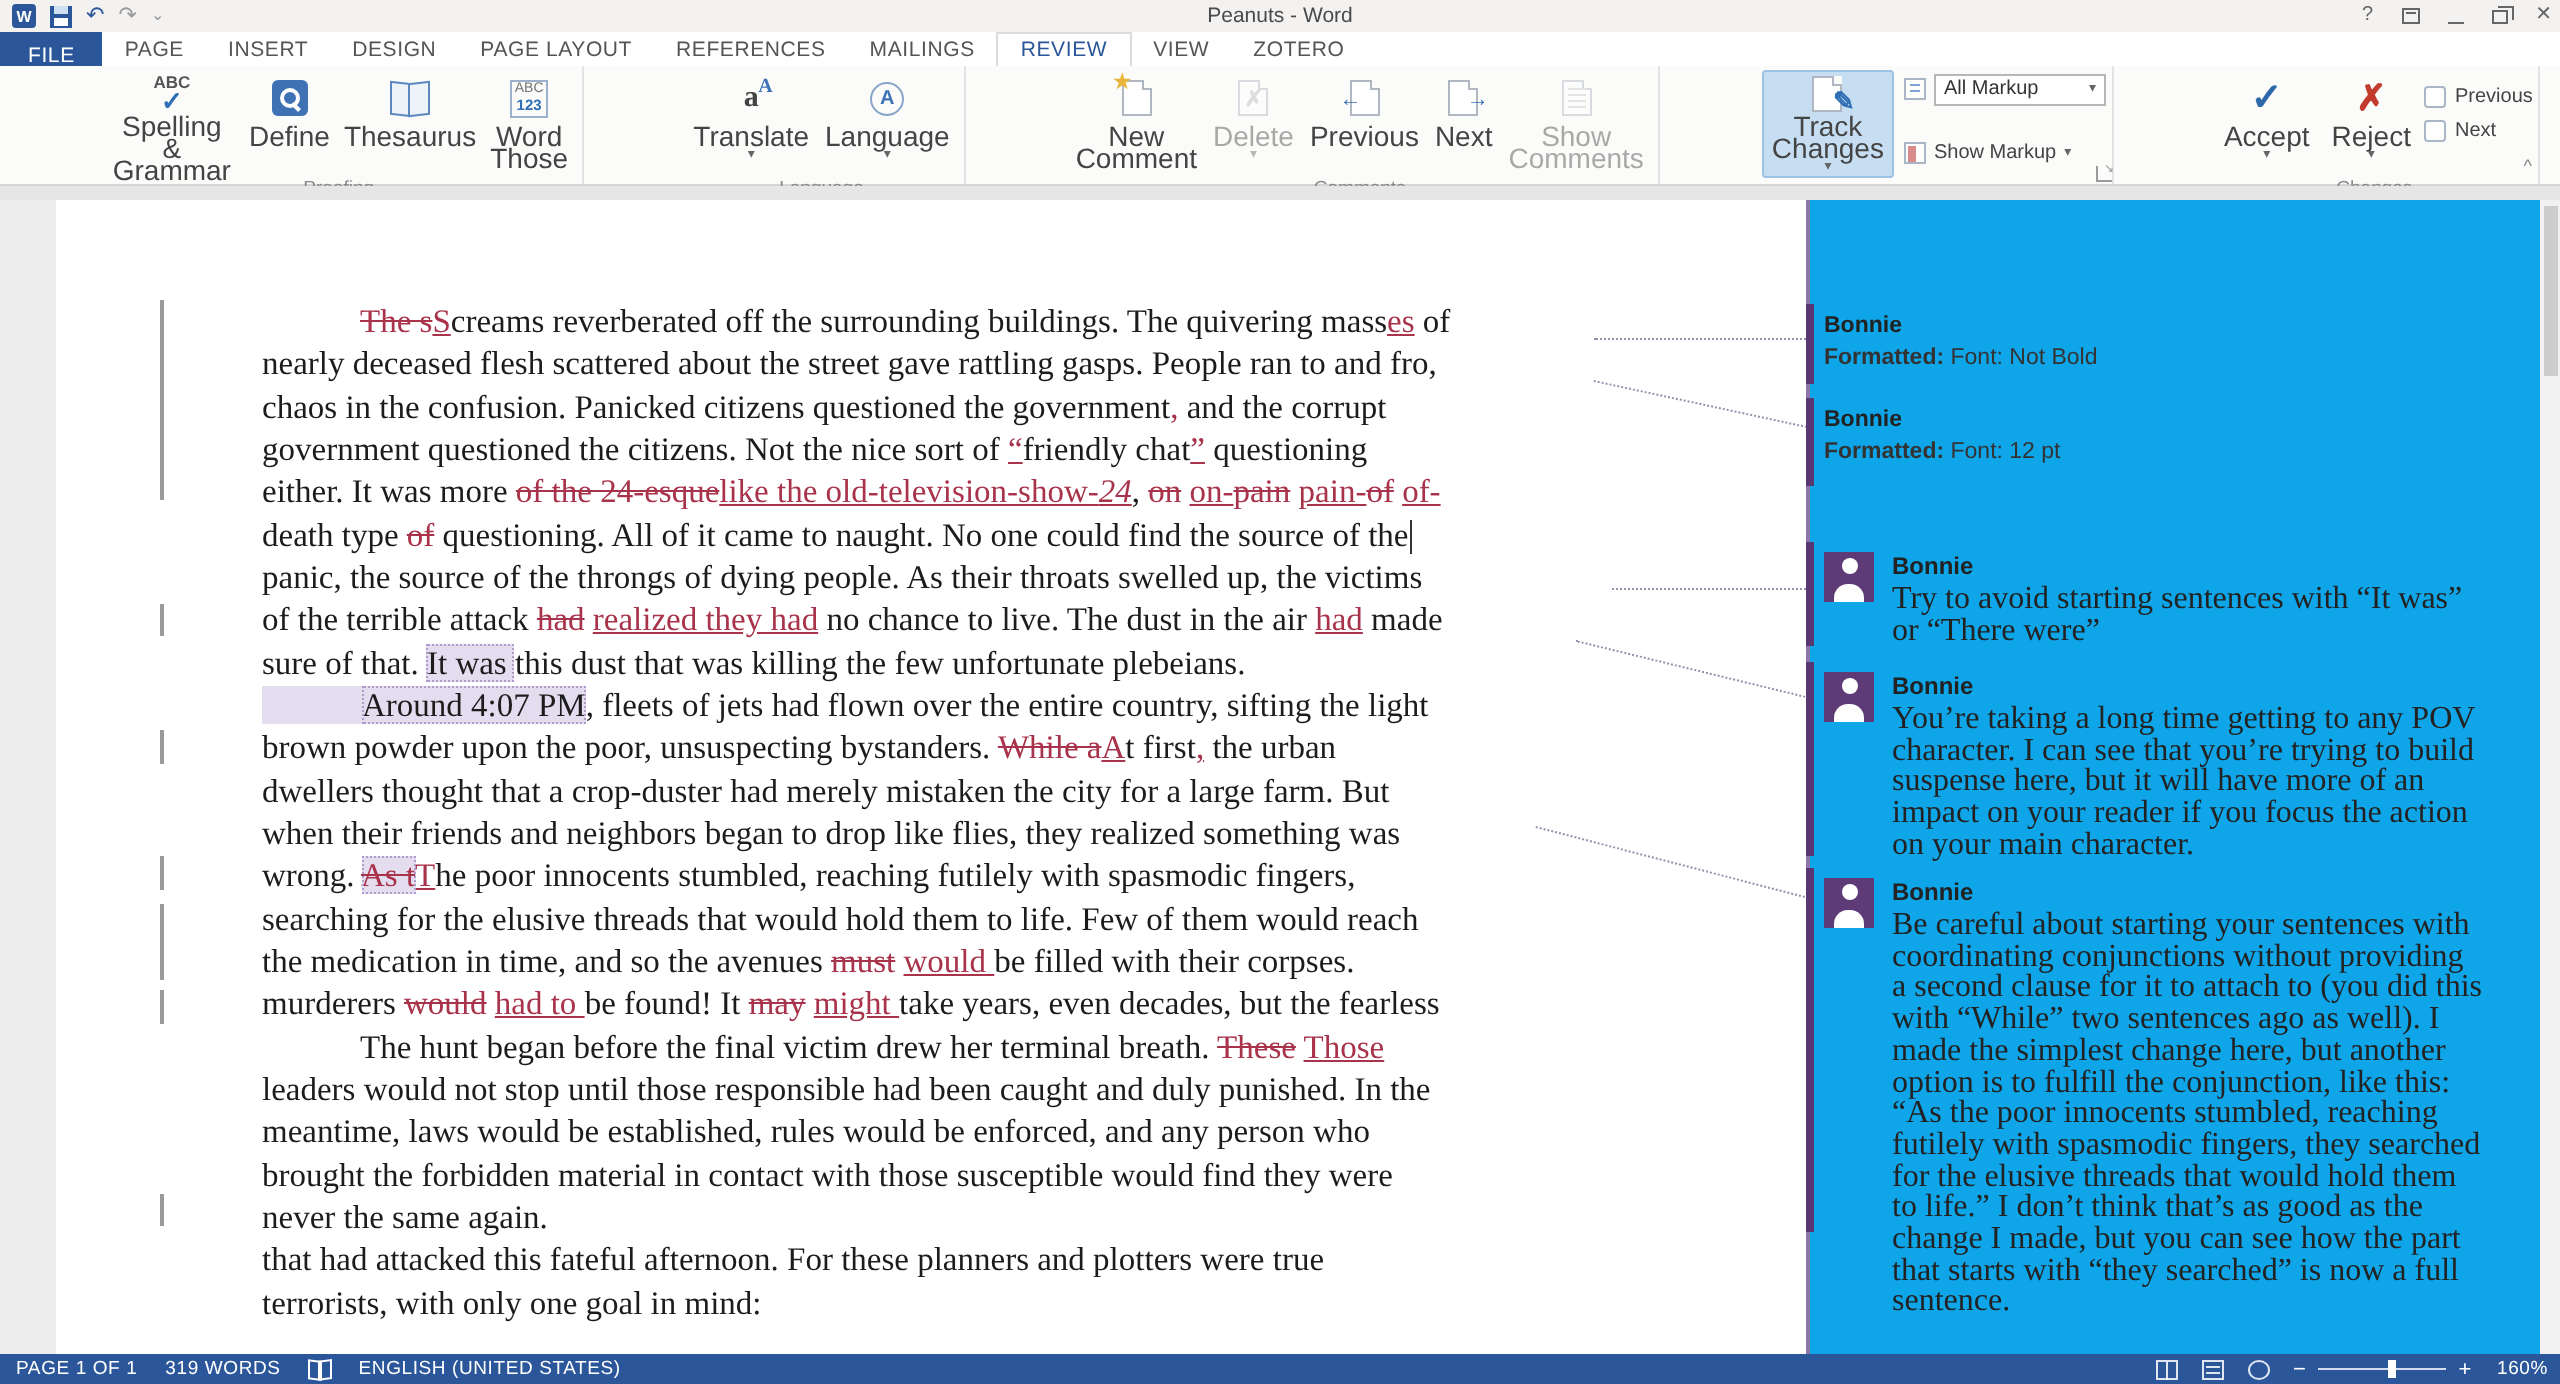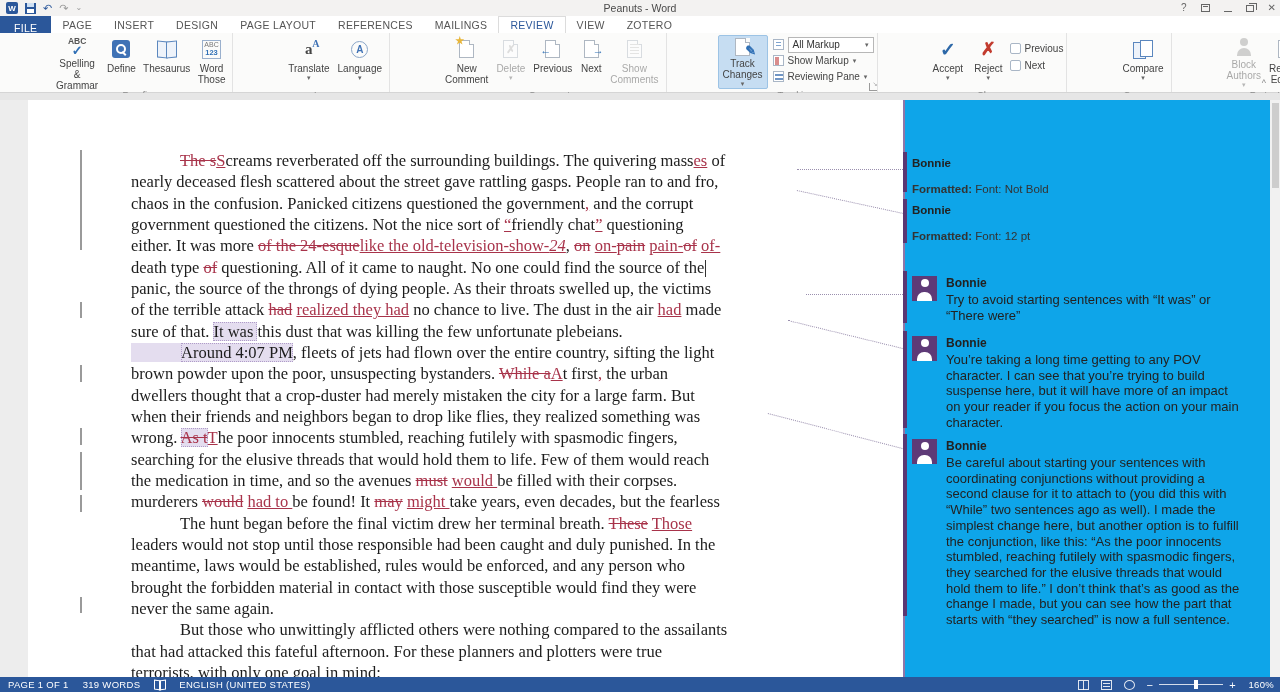--- a/index.html
+++ b/index.html
@@ -44,21 +44,21 @@
 
   
   .ribbon{position:absolute;left:0;top:33px;width:1280px;height:60px;background:#fbfbfa;
     border-bottom:1px solid #d5d5d5;display:flex;}
   .rgroup{display:flex;flex-direction:column;border-right:1px solid #e3e3e3;padding:2px 3px 0 3px;margin-left:48px;}
   .gcontent{display:flex;flex:1;align-items:flex-start;}
   .gname{height:13px;text-align:center;font-size:9.5px;color:#8a8a8a;position:relative;}
   .rbtn{display:flex;flex-direction:column;align-items:center;justify-content:flex-start;
     padding:1px 4px;min-width:30px;height:54px;cursor:default;}
   .rbtn .ric{height:24px;display:flex;align-items:center;justify-content:center;margin-top:1px;}
-  .rlab{font-size:10px;color:var(--uitext);text-align:center;line-height:11px;white-space:pre-line;margin-top:2px;}
+  .rlab{font-size:14px;color:var(--uitext);text-align:center;line-height:11px;white-space:pre-line;margin-top:2px;}
   .dd{font-size:7px;color:#666;line-height:6px;margin-top:1px;}
   .disabledbtn{opacity:.45;}
   .hlbtn{background:#c6ddf2;border:1px solid #9cc3e5;border-radius:2px;}
 
   
   .ic-abc{display:flex;flex-direction:column;align-items:center;line-height:9px;}
   .ic-abc .abctxt{font-size:8.5px;font-weight:bold;color:#555;}
   .ic-abc .chk{color:#2f6fb5;font-size:13px;font-weight:bold;line-height:10px;}
   .ic-def{width:18px;height:18px;background:#3f72b5;border-radius:3px;position:relative;}
   .ic-def:before{content:"";position:absolute;left:4px;top:4px;width:6px;height:6px;border:2px solid #fff;border-radius:50%;}
@@ -124,28 +124,28 @@
   .run-caret{display:inline-block;width:1px;height:17px;background:#333;vertical-align:middle;margin-left:1px;}
   .changebar{position:absolute;left:52px;width:1.5px;background:#9a9a9a;}
   .connector{position:absolute;border-top:1px dotted #9a8fae;transform-origin:left top;}
 
   
   .pane{position:absolute;left:903px;top:100px;width:367px;height:686px;background:#0ea5e9;}
   .paneline{position:absolute;left:0;top:0;width:2px;height:577px;background:#8f76a8;}
   .lineseg{position:absolute;left:0;width:4px;background:var(--purpleline);}
   .balloon{position:absolute;left:9px;width:350px;}
   .fauthor{font-size:11.5px;font-weight:bold;color:#222;}
-  .fline{font-size:11.5px;color:#333;margin-top:14px;}
+  .fline{font-size:11.5px;color:#333;margin-top:4px;}
   .flabel{font-weight:bold;}
   .cwrap{display:flex;gap:9px;}
   .cavatar{width:25px;height:25px;background:var(--purple);position:relative;flex:none;}
   .cavatar:before{content:"";position:absolute;left:8.5px;top:3px;width:8px;height:8px;border-radius:50%;background:#fff;}
   .cavatar:after{content:"";position:absolute;left:5px;bottom:0;width:15px;height:9px;border-radius:7px 7px 0 0;background:#fff;}
   .cauthor{font-size:12px;font-weight:bold;color:#222;line-height:14px;}
-  .ctext{font-family:Liberation Sans, sans-serif;font-size:13px;line-height:15.7px;color:#222;
+  .ctext{font-family:Liberation Serif, serif;font-size:16px;line-height:15.7px;color:#222;
     width:296px;margin-top:2px;white-space:pre-wrap;}
 
   
   .scrollbar{position:absolute;right:0;top:100px;width:10px;height:577px;background:#f1f1f1;}
   .scrollthumb{position:absolute;left:1.5px;top:3px;width:7px;height:85px;background:#cdcdcd;}
 
   
   .statusbar{position:absolute;left:0;top:677px;width:1280px;height:15px;background:var(--blue);
     color:#fff;display:flex;align-items:center;font-size:9.5px;letter-spacing:.3px;}
   .sb-left{display:flex;align-items:center;gap:14px;padding-left:8px;}
@@ -325,21 +325,21 @@
           <span class="ric">
               <span class="ic-page">
                 <span class="fold"></span>
                 <span class="ov ov-pen">✎</span>
               </span>
             </span>
           <span class="rlab">Track
 Changes</span>
           <span class="dd">▾</span>
         </div>
-        <div style="display:flex;flex-direction:column;gap:1px;padding-top:2px;">
+        <div style="display:flex;flex-direction:column;gap:17px;padding-top:2px;">
           <div class="smallrow">
             <span class="sic c1"></span>
             <span class="markupsel">
               <span>All Markup</span>
               <span class="dd">▾</span>
             </span>
           </div>
           <div class="smallrow">
             <span class="sic c2"></span>
             <span>Show Markup</span>
@@ -461,21 +461,20 @@
         <div class="docline"><span class="run-n">when their friends and neighbors began to drop like flies, they realized something was</span></div>
         <div class="docline"><span class="run-n">wrong. </span><span class="run-dhl">As t</span><span class="run-i">T</span><span class="run-n">he poor innocents stumbled, reaching futilely with spasmodic fingers,</span></div>
         <div class="docline"><span class="run-n">searching for the elusive threads that would hold them to life. Few of them would reach</span></div>
         <div class="docline"><span class="run-n">the medication in time, and so the avenues </span><span class="run-d">must</span><span class="run-n"> </span><span class="run-i">would </span><span class="run-n">be filled with their corpses.</span></div>
         <div class="docline"><span class="run-n">murderers </span><span class="run-d">would</span><span class="run-n"> </span><span class="run-i">had to </span><span class="run-n">be found! It </span><span class="run-d">may</span><span class="run-n"> </span><span class="run-i">might </span><span class="run-n">take years, even decades, but the fearless</span></div>
         <div class="docline"><span class="run-ind"></span><span class="run-n">The hunt began before the final victim drew her terminal breath. </span><span class="run-d">These</span><span class="run-n"> </span><span class="run-i">Those</span></div>
         <div class="docline"><span class="run-n">leaders would not stop until those responsible had been caught and duly punished. In the</span></div>
         <div class="docline"><span class="run-n">meantime, laws would be established, rules would be enforced, and any person who</span></div>
         <div class="docline"><span class="run-n">brought the forbidden material in contact with those susceptible would find they were</span></div>
         <div class="docline"><span class="run-n">never the same again.</span></div>
-        <div class="docline"><span class="run-ind"></span><span class="run-n">But those who unwittingly afflicted others were nothing compared to the assailants</span></div>
         <div class="docline"><span class="run-n">that had attacked this fateful afternoon. For these planners and plotters were true</span></div>
         <div class="docline"><span class="run-n">terrorists, with only one goal in mind:</span></div>
       </div>
   </div>
 
   <div class="pane">
     <div class="paneline"></div>
   <div class="lineseg" style="top: 52px; height: 40px;"></div>
       <div class="balloon" style="top: 57px;">
         <div class="fauthor">Bonnie</div>

